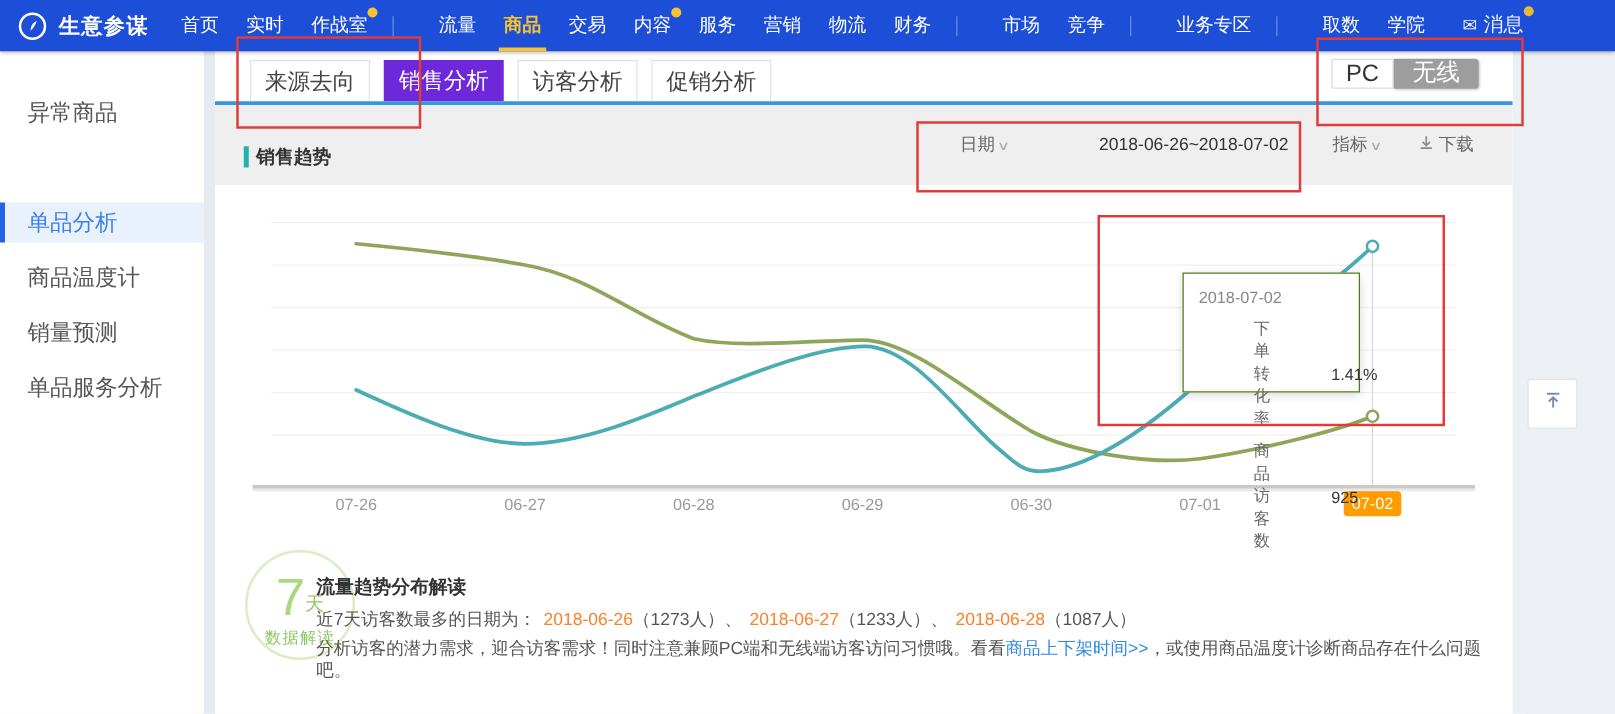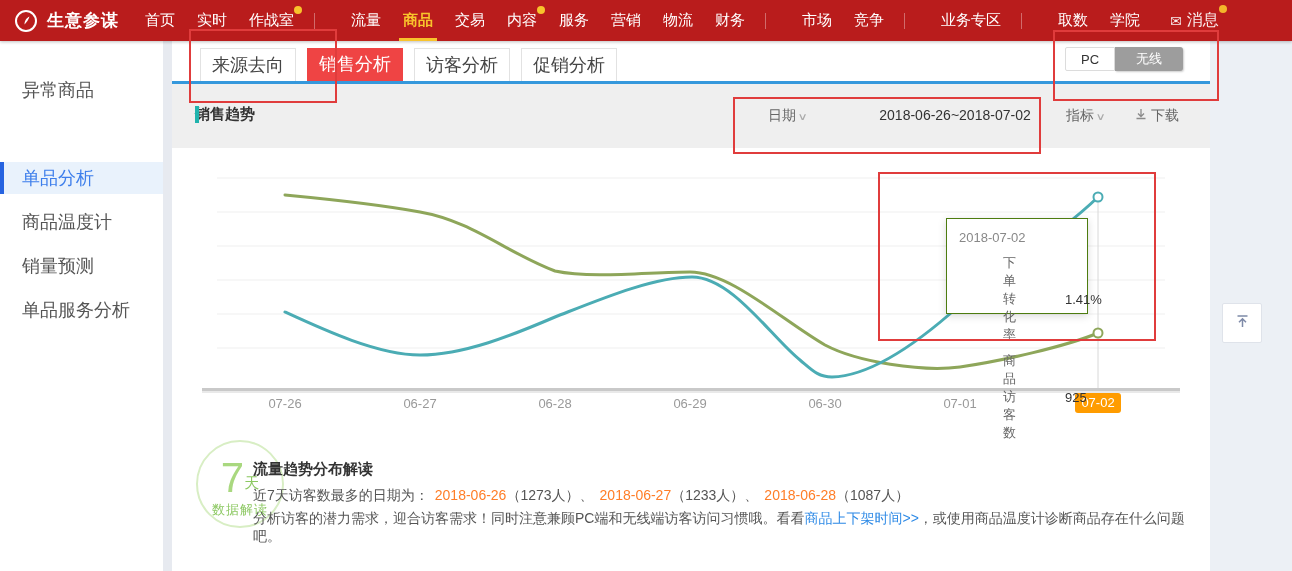--- a/index.html
+++ b/index.html
@@ -2,21 +2,21 @@
 <html><head>
 <meta charset="utf-8">
 <style>
   html,body{margin:0;padding:0;}
   body{
     position:relative;width:1292px;height:571px;overflow:hidden;
     background:#ecf0f5;font-family:"Liberation Sans","DejaVu Sans",sans-serif;
     -webkit-font-smoothing:antialiased;
   }
   
-  .nav{position:absolute;left:0;top:0;width:1292px;height:41px;background:#b91c1c;z-index:40;
+  .nav{position:absolute;left:0;top:0;width:1292px;height:41px;background:#1d4ed8;z-index:40;
        display:flex;align-items:center;color:#fff;white-space:nowrap;box-shadow:0 1px 3px rgba(0,0,0,.25);}
   .nav .logo{margin-left:14px;display:flex;align-items:center;}
   .nav .brand{font-size:17px;font-weight:bold;margin-left:9px;letter-spacing:1px;}
   .nav .item{font-size:15px;margin-left:22px;position:relative;cursor:pointer;}
   .nav .item.ml-lg{margin-left:36px;}
   .nav .item.active{color:#F8C32C;font-weight:bold;}
   .nav .item.active::after{content:"";position:absolute;left:-4px;right:-4px;bottom:-11px;height:3px;background:#F8C32C;}
   .nav .sep{width:1px;height:16px;background:rgba(255,255,255,.35);margin-left:20px;}
   .dot{position:absolute;top:-5px;right:-8px;width:8px;height:8px;border-radius:50%;background:#F8C32C;}
   .nav .msg{display:flex;align-items:center;margin-left:30px;opacity:.92;}
@@ -27,29 +27,29 @@
              font-size:18px;color:#555;cursor:pointer;}
   .side-item.selected{background:#E9F2FC;color:#3D7EEB;}
   .side-item.selected::before{content:"";position:absolute;left:0;top:0;bottom:0;width:4px;background:#2663E0;}
   .side-divider{position:absolute;left:163px;top:41px;width:9px;height:530px;background:#e7eaf0;z-index:4;}
   
   .card{position:absolute;left:172px;top:41px;width:1038px;height:530px;background:#fff;z-index:6;}
   
   .tabs{position:absolute;left:0;top:0;width:1038px;height:40px;background:#fff;}
   .tab{position:absolute;top:7px;height:33px;line-height:33px;width:96px;text-align:center;font-size:18px;
        color:#444;background:#fff;border:1px solid #e2e2e2;border-bottom:none;box-sizing:border-box;cursor:pointer;}
-  .tab.active{background:#ef4444;color:#fff;border:none;}
+  .tab.active{background:#6d28d9;color:#fff;border:none;}
   .tab-underline{position:absolute;left:0;top:40px;width:1038px;height:3px;background:#3598DC;}
   
-  .toggle{position:absolute;top:6px;height:24px;font-size:13px;line-height:24px;text-align:center;cursor:pointer;box-sizing:border-box;}
+  .toggle{position:absolute;top:6px;height:24px;font-size:19px;line-height:24px;text-align:center;cursor:pointer;box-sizing:border-box;}
   .toggle.pc{left:893px;width:50px;background:#fff;border:1px solid #dcdcdc;color:#333;border-radius:2px 0 0 2px;}
   .toggle.wireless{left:943px;width:68px;background:#9D9D9D;color:#fff;border-radius:0 3px 3px 0;box-shadow:1px 1px 2px rgba(0,0,0,.2);}
   
   .band{position:absolute;left:0;top:43px;width:1038px;height:64px;background:#efefef;}
-  .panel-title{position:absolute;left:23px;top:21px;font-size:15px;font-weight:bold;color:#333;text-align:right;}
+  .panel-title{position:absolute;left:23px;top:32px;font-size:15px;font-weight:bold;color:#333;padding-left:10px;text-align:right;}
   .panel-title::before{content:"";position:absolute;left:0;top:1px;bottom:1px;width:4px;background:#20B3AD;}
   .ctrl{position:absolute;top:23px;font-size:14px;color:#666;cursor:pointer;}
   .caret{display:inline-block;font-size:10px;color:#aaa;transform:scaleX(1.4);margin-left:3px;}
   .date-range{position:absolute;left:688px;top:23px;width:190px;text-align:center;font-size:14px;color:#333;cursor:pointer;}
   .dl-icon{display:inline-block;margin-right:4px;color:#8a8a8a;}
   .xlabel{position:absolute;top:355px;width:60px;text-align:center;font-size:13px;color:#999;}
   .xlabel.pill{background:#FF9C00;color:#fff;border-radius:3px;width:46px;height:20px;line-height:20px;top:352px;}
   
   .tooltip{position:absolute;left:774px;top:177px;width:142px;height:96px;background:#fff;border:1px solid #4d7c0f;
            box-shadow:0 2px 8px rgba(0,0,0,.15);z-index:20;padding:11px 12px;box-sizing:border-box;font-size:13px;}

